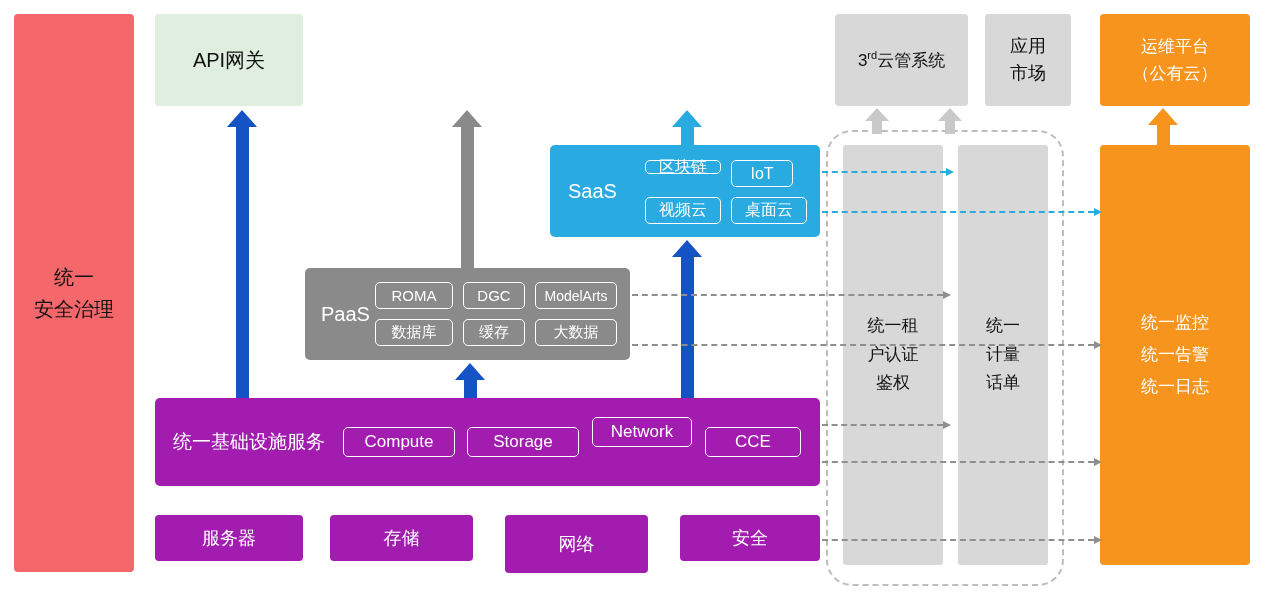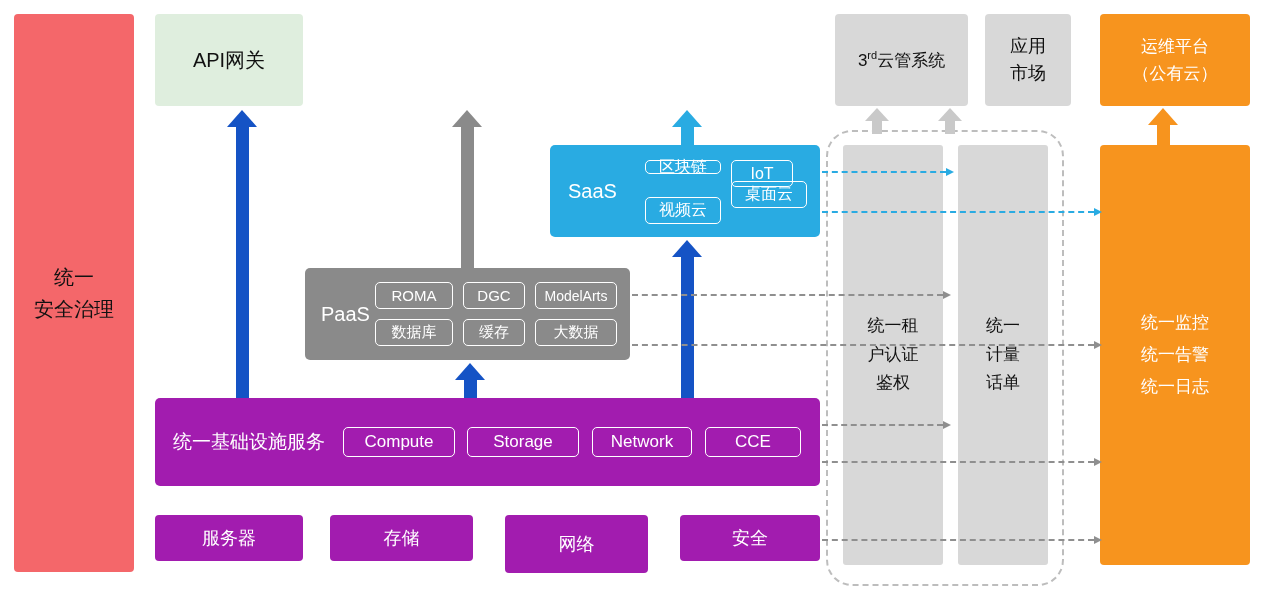--- a/index.html
+++ b/index.html
@@ -69,38 +69,38 @@
 市场</div>
 
   <div class="box orange pre" style="left:1100px; top:14px; width:150px; height:92px;">运维平台
 （公有云）</div>
 
   <div class="box cyan" style="left:550px; top:145px; width:270px; height:92px;">
     <div class="side-label" style="left:18px;">SaaS</div>
     <div class="chip" style="left:95px;  top:15px; width:76px; height:14px;">区块链</div>
     <div class="chip" style="left:181px; top:15px; width:62px; height:27px;">IoT</div>
     <div class="chip" style="left:95px;  top:52px; width:76px; height:27px;">视频云</div>
-    <div class="chip" style="left:181px; top:36px; width:76px; height:27px;">桌面云</div>
+    <div class="chip" style="left:181px; top:52px; width:76px; height:27px;">桌面云</div>
   </div>
 
   <div class="box gray" style="left:305px; top:268px; width:325px; height:92px;">
     <div class="side-label" style="left:16px;">PaaS</div>
     <div class="chip" style="left:70px;  top:14px; width:78px; height:27px; font-size:15px;">ROMA</div>
     <div class="chip" style="left:158px; top:14px; width:62px; height:27px; font-size:15px;">DGC</div>
     <div class="chip" style="left:230px; top:14px; width:82px; height:27px; font-size:14px;">ModelArts</div>
     <div class="chip" style="left:70px;  top:51px; width:78px; height:27px; font-size:15px;">数据库</div>
     <div class="chip" style="left:158px; top:51px; width:62px; height:27px; font-size:15px;">缓存</div>
     <div class="chip" style="left:230px; top:51px; width:82px; height:27px; font-size:15px;">大数据</div>
   </div>
 
   <div class="box blue" style="left:155px; top:398px; width:665px; height:88px;">
     <div class="side-label" style="left:18px; font-size:19px;">统一基础设施服务</div>
     <div class="chip" style="left:188px; top:29px; width:112px; height:30px; font-size:17px;">Compute</div>
     <div class="chip" style="left:312px; top:29px; width:112px; height:30px; font-size:17px;">Storage</div>
-    <div class="chip" style="left:437px; top:29px; width:100px; height:30px; font-size:17px;">Network</div>
+    <div class="chip" style="left:437px; top:19px; width:100px; height:30px; font-size:17px;">Network</div>
     <div class="chip" style="left:550px; top:29px; width:96px;  height:30px; font-size:17px;">CCE</div>
   </div>
 
   <div class="box blue hw" style="left:155px; top:515px; width:148px; height:46px;">服务器</div>
   <div class="box blue hw" style="left:330px; top:515px; width:143px; height:46px;">存储</div>
   <div class="box blue hw" style="left:505px; top:515px; width:143px; height:58px;">网络</div>
   <div class="box blue hw" style="left:680px; top:515px; width:140px; height:46px;">安全</div>
 
   <div class="dashed-group" style="left:826px; top:130px; width:238px; height:456px;"></div>
   <div class="box lgray vbar pre" style="left:843px; top:145px; width:100px; height:420px;">统一租

